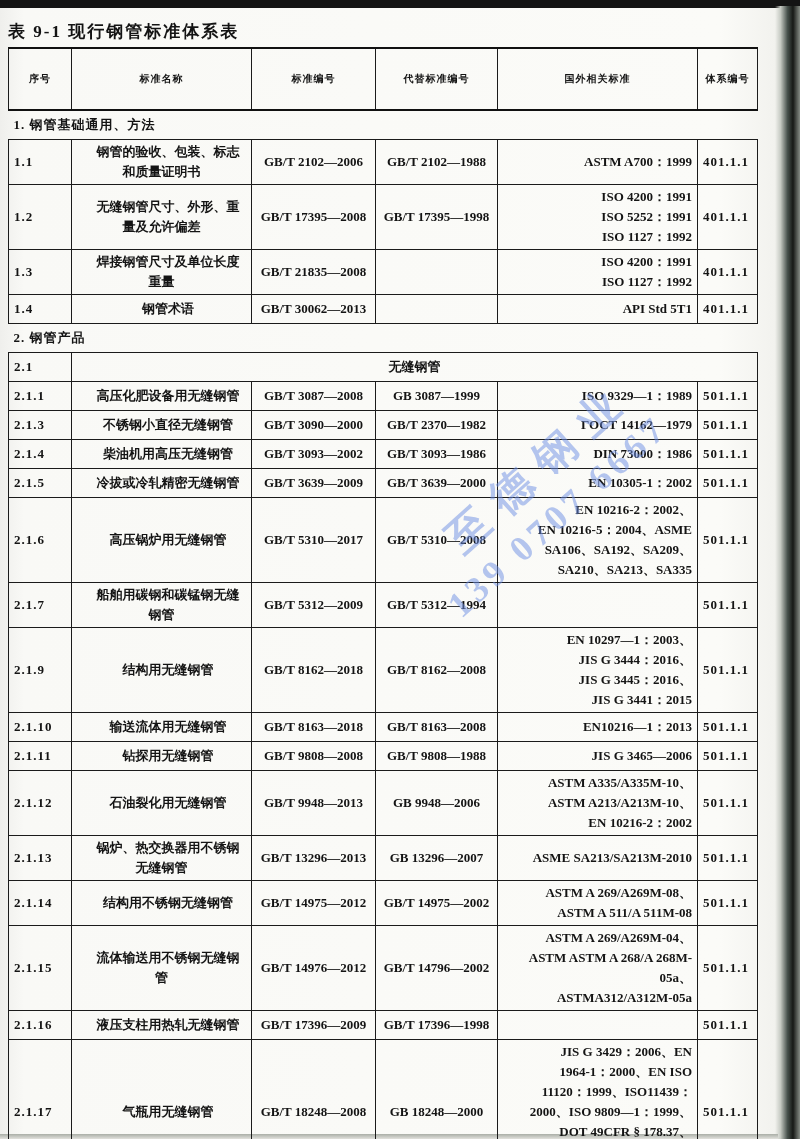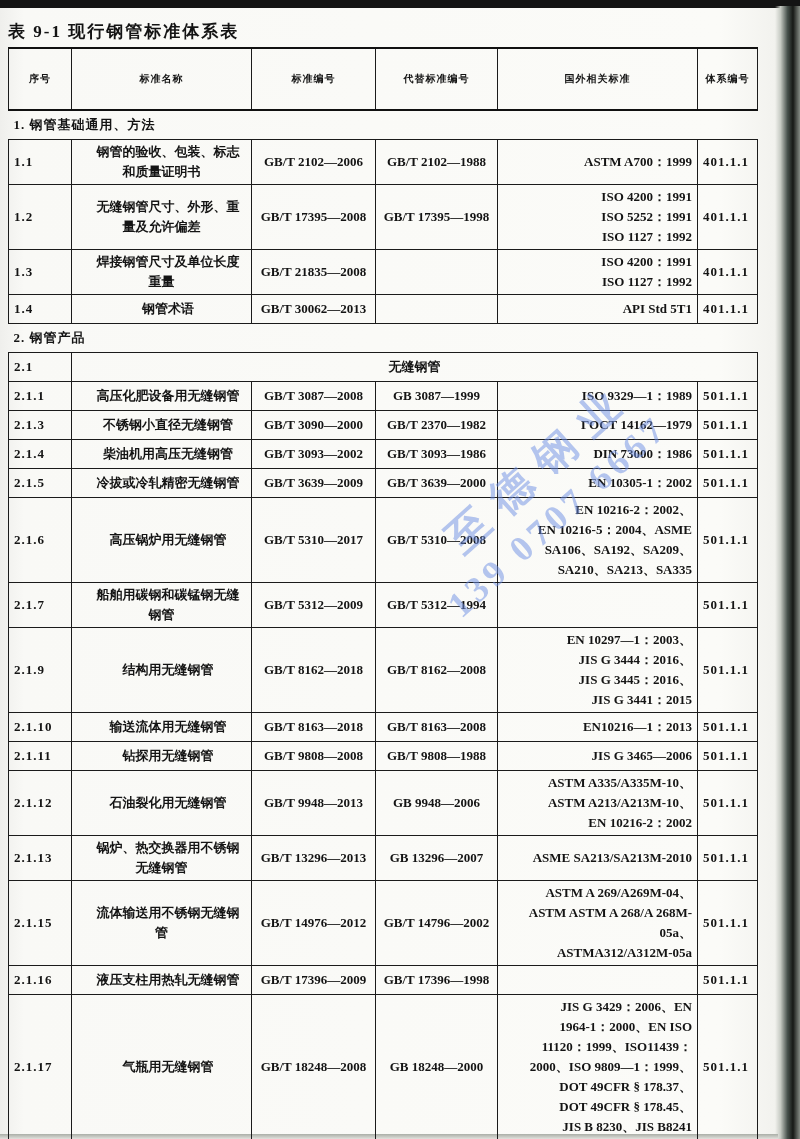--- a/index.html
+++ b/index.html
@@ -202,20 +202,29 @@
       </tr>
       <tr>
         <td class="no">2.1.13</td>
         <td class="name">锅炉、热交换器用不锈钢无缝钢管</td>
         <td class="c">GB/T 13296—2013</td>
         <td class="c">GB 13296—2007</td>
         <td class="foreign">ASME SA213/SA213M-2010</td>
         <td class="no">501.1.1</td>
       </tr>
       <tr>
+        <td class="no">2.1.14</td>
+        <td class="name">结构用不锈钢无缝钢管</td>
+        <td class="c">GB/T 14975—2012</td>
+        <td class="c">GB/T 14975—2002</td>
+        <td class="foreign">ASTM A 269/A269M-08、
+ASTM A 511/A 511M-08</td>
+        <td class="no">501.1.1</td>
+      </tr>
+      <tr>
         <td class="no">2.1.15</td>
         <td class="name">流体输送用不锈钢无缝钢管</td>
         <td class="c">GB/T 14976—2012</td>
         <td class="c">GB/T 14796—2002</td>
         <td class="foreign">ASTM A 269/A269M-04、
 ASTM ASTM A 268/A 268M-05a、
 ASTMA312/A312M-05a</td>
         <td class="no">501.1.1</td>
       </tr>
       <tr>

